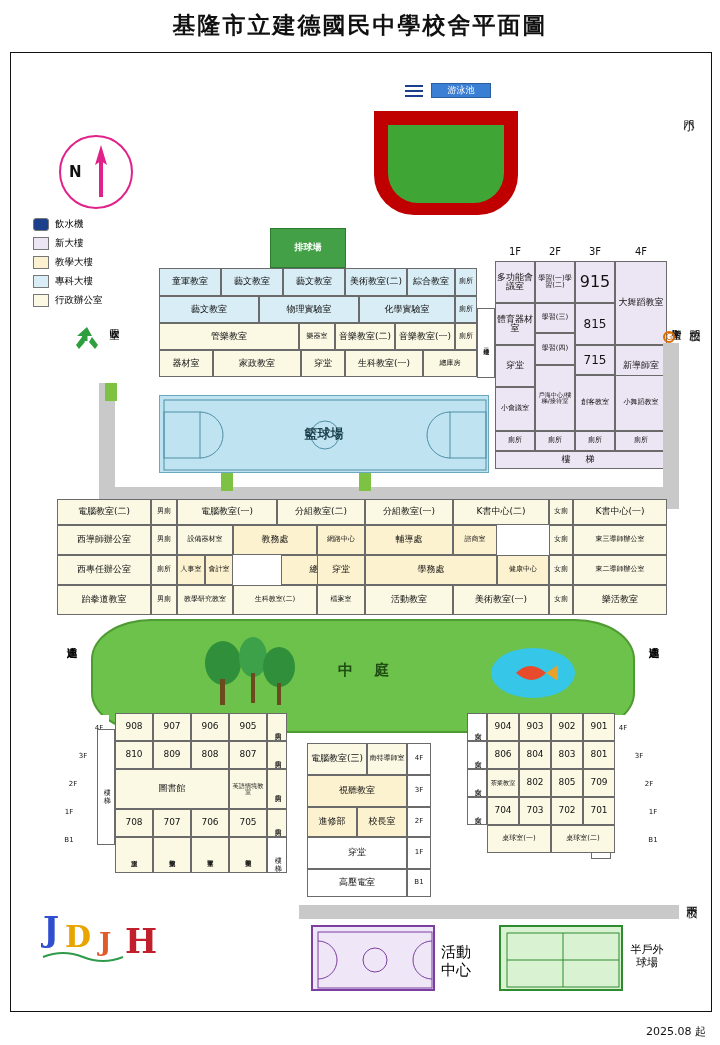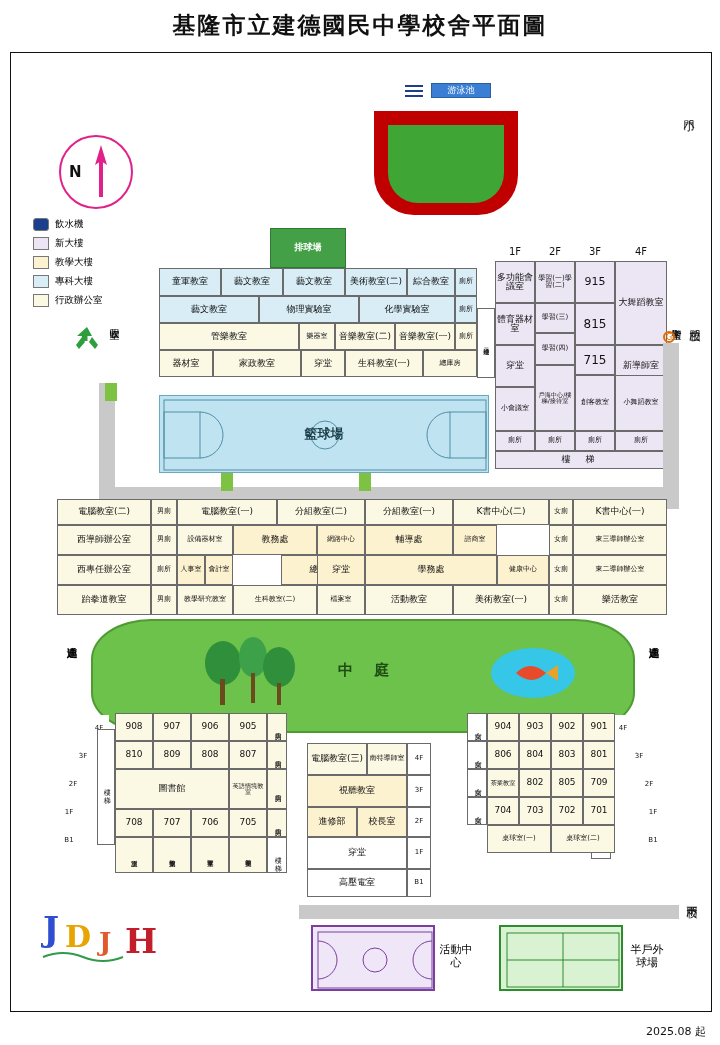--- a/index.html
+++ b/index.html
@@ -143,21 +143,21 @@
 
   <div class="cell white tiny vert" style="left:466px;top:255px;width:18px;height:70px;border:1px solid #6b6b6b;">二樓通道</div>
 
   <div class="cell white" style="left:484px;top:190px;width:40px;height:18px;font-size:10px;border:none;">1F</div>
   <div class="cell white" style="left:524px;top:190px;width:40px;height:18px;font-size:10px;border:none;">2F</div>
   <div class="cell white" style="left:564px;top:190px;width:40px;height:18px;font-size:10px;border:none;">3F</div>
   <div class="cell white" style="left:604px;top:190px;width:52px;height:18px;font-size:10px;border:none;">4F</div>
 
   <div class="cell lpurple" style="left:484px;top:208px;width:40px;height:42px;">多功能會議室</div>
   <div class="cell lpurple xsmall" style="left:524px;top:208px;width:40px;height:42px;">學習(一)學習(二)</div>
-  <div class="cell lpurple" style="left:564px;top:208px;width:40px;height:42px;font-size:11px;">915</div>
+  <div class="cell lpurple" style="left:564px;top:208px;width:40px;height:42px;font-size:16px;">915</div>
   <div class="cell lpurple" style="left:604px;top:208px;width:52px;height:84px;">大舞蹈教室</div>
 
   <div class="cell lpurple" style="left:484px;top:250px;width:40px;height:42px;">體育器材室</div>
   <div class="cell lpurple xsmall" style="left:524px;top:250px;width:40px;height:30px;">學習(三)</div>
   <div class="cell lpurple" style="left:564px;top:250px;width:40px;height:42px;font-size:12px;">815</div>
 
   <div class="cell lpurple" style="left:484px;top:292px;width:40px;height:42px;">穿堂</div>
   <div class="cell lpurple xsmall" style="left:524px;top:280px;width:40px;height:32px;">學習(四)</div>
   <div class="cell lpurple" style="left:564px;top:292px;width:40px;height:30px;font-size:12px;">715</div>
   <div class="cell lpurple" style="left:604px;top:292px;width:52px;height:42px;">新導師室</div>
@@ -348,21 +348,21 @@
   <div class="abs vert" style="left:672px;top:845px;font-size:11px;">下校門</div>
 
   <div class="cell ac-purple" style="left:300px;top:872px;width:124px;height:66px;">
     <svg width="124" height="66" viewBox="0 0 124 66" style="position:absolute;left:0;top:0;">
       <rect x="5" y="5" width="114" height="56" fill="none" stroke="#7b3fa0"></rect>
       <circle cx="62" cy="33" r="12" fill="none" stroke="#7b3fa0"></circle>
       <path d="M5 14 a19 19 0 0 1 0 38" fill="none" stroke="#7b3fa0"></path>
       <path d="M119 14 a19 19 0 0 0 0 38" fill="none" stroke="#7b3fa0"></path>
     </svg>
   </div>
-  <div class="abs" style="left:428px;top:890px;font-size:11px;line-height:1.2;text-align:center;width:34px;">活動中心</div>
+  <div class="abs" style="left:428px;top:890px;font-size:15px;line-height:1.2;text-align:center;width:34px;">活動中心</div>
 
   <div class="cell ac-green" style="left:488px;top:872px;width:124px;height:66px;">
     <svg width="124" height="66" viewBox="0 0 124 66" style="position:absolute;left:0;top:0;">
       <rect x="6" y="6" width="112" height="54" fill="none" stroke="#2e8b2e"></rect>
       <line x1="62" y1="6" x2="62" y2="60" stroke="#2e8b2e"></line>
       <line x1="6" y1="33" x2="118" y2="33" stroke="#2e8b2e"></line>
     </svg>
   </div>
   <div class="abs" style="left:616px;top:890px;font-size:11px;line-height:1.2;text-align:center;width:40px;">半戶外球場</div>
 

